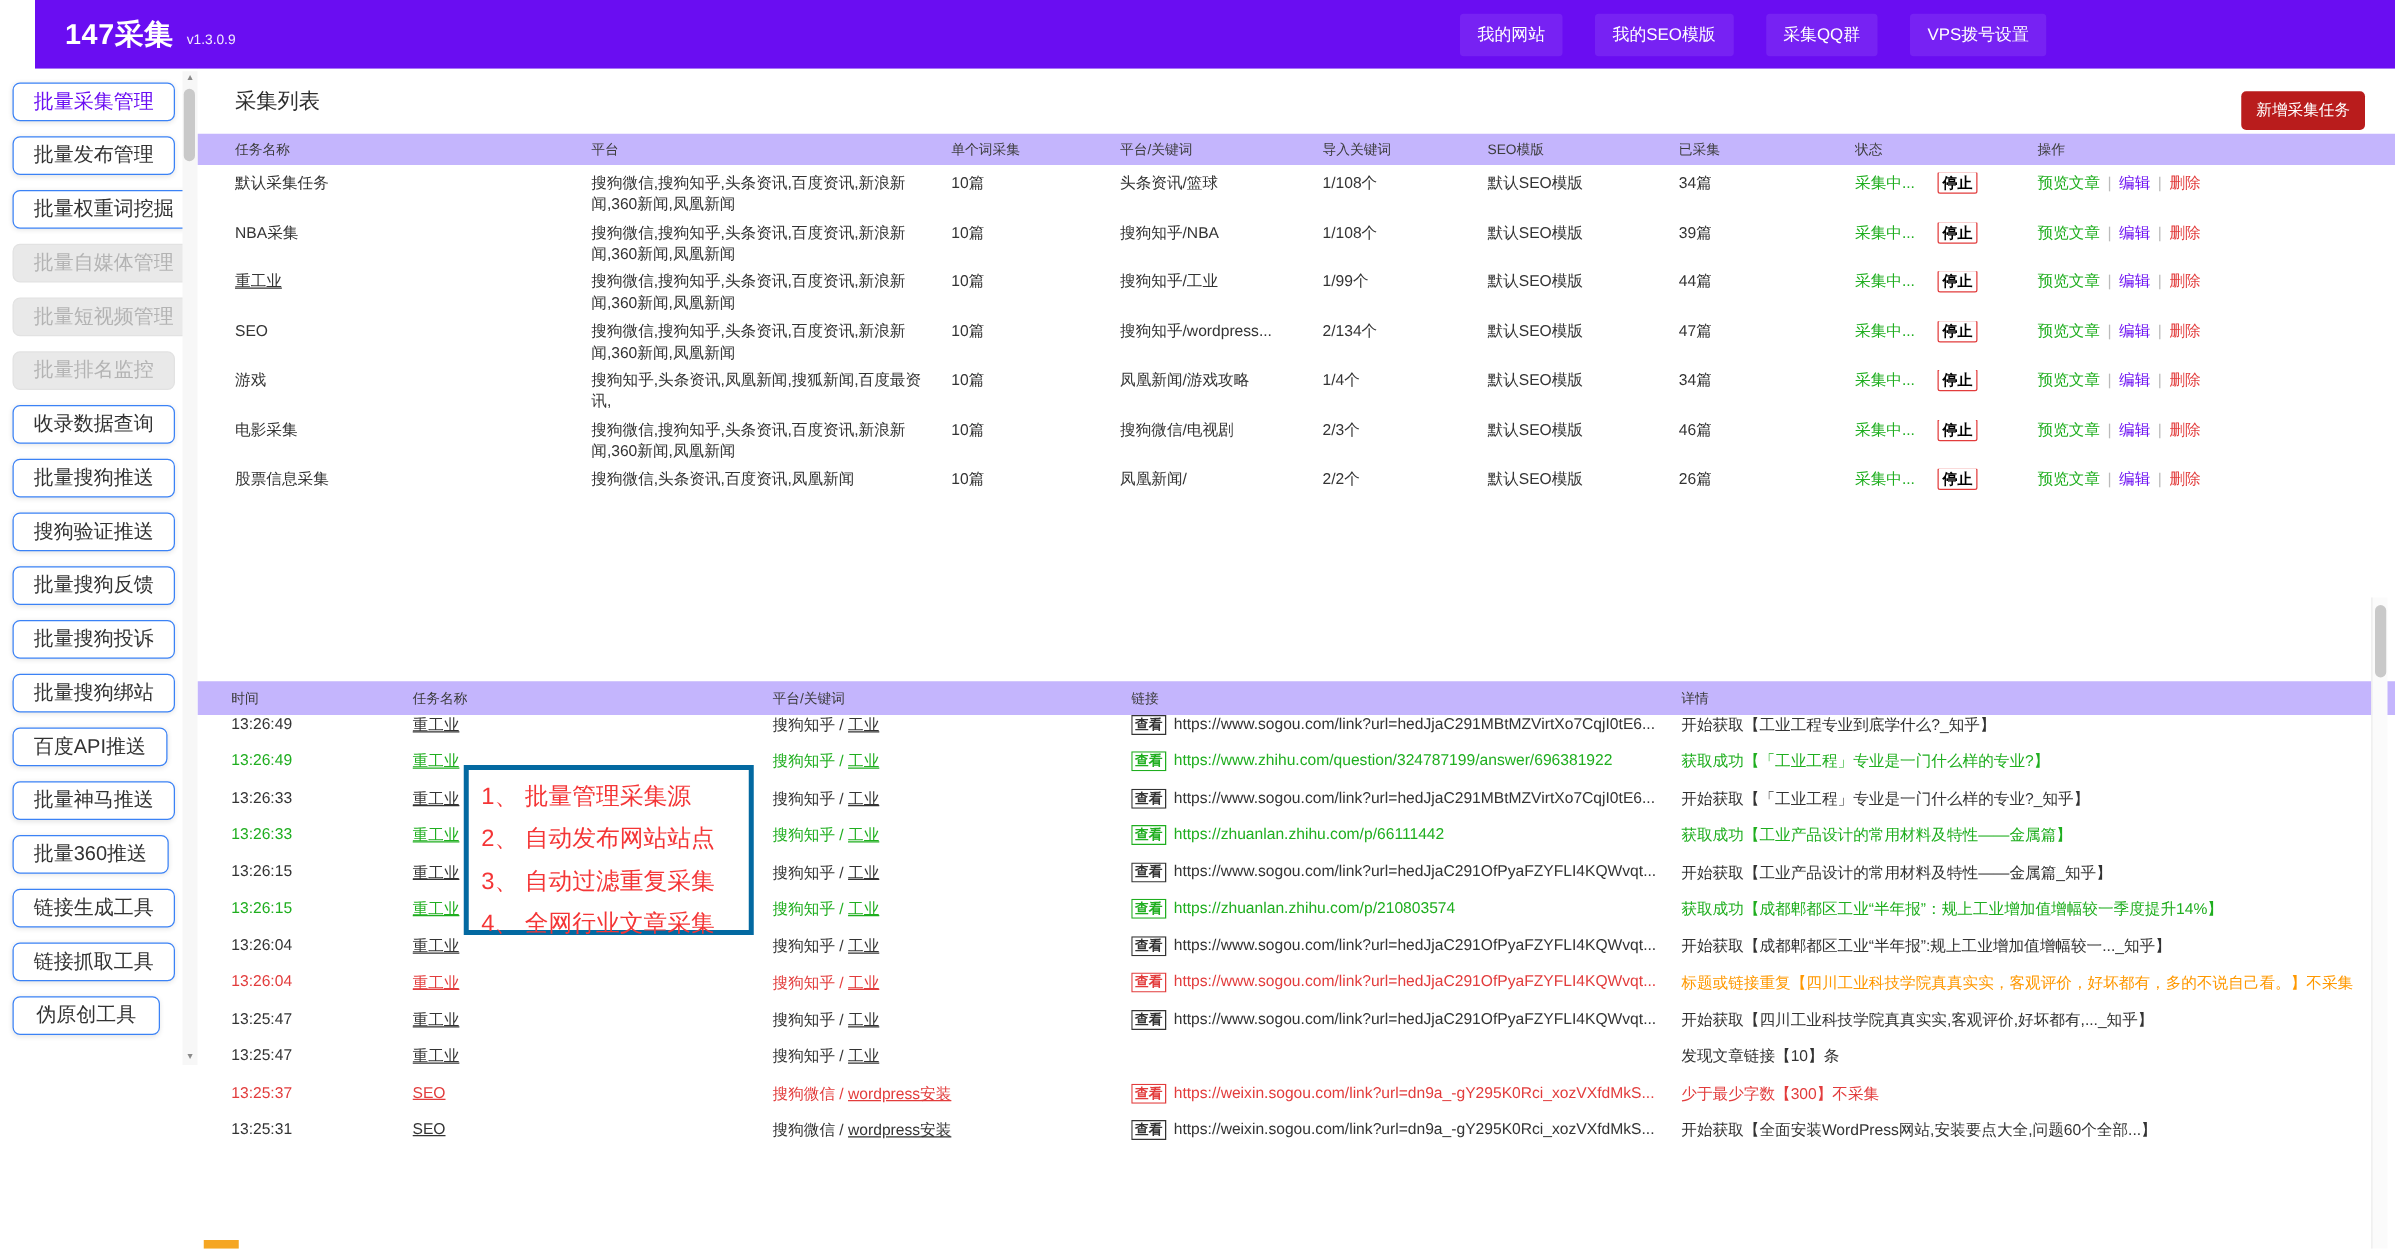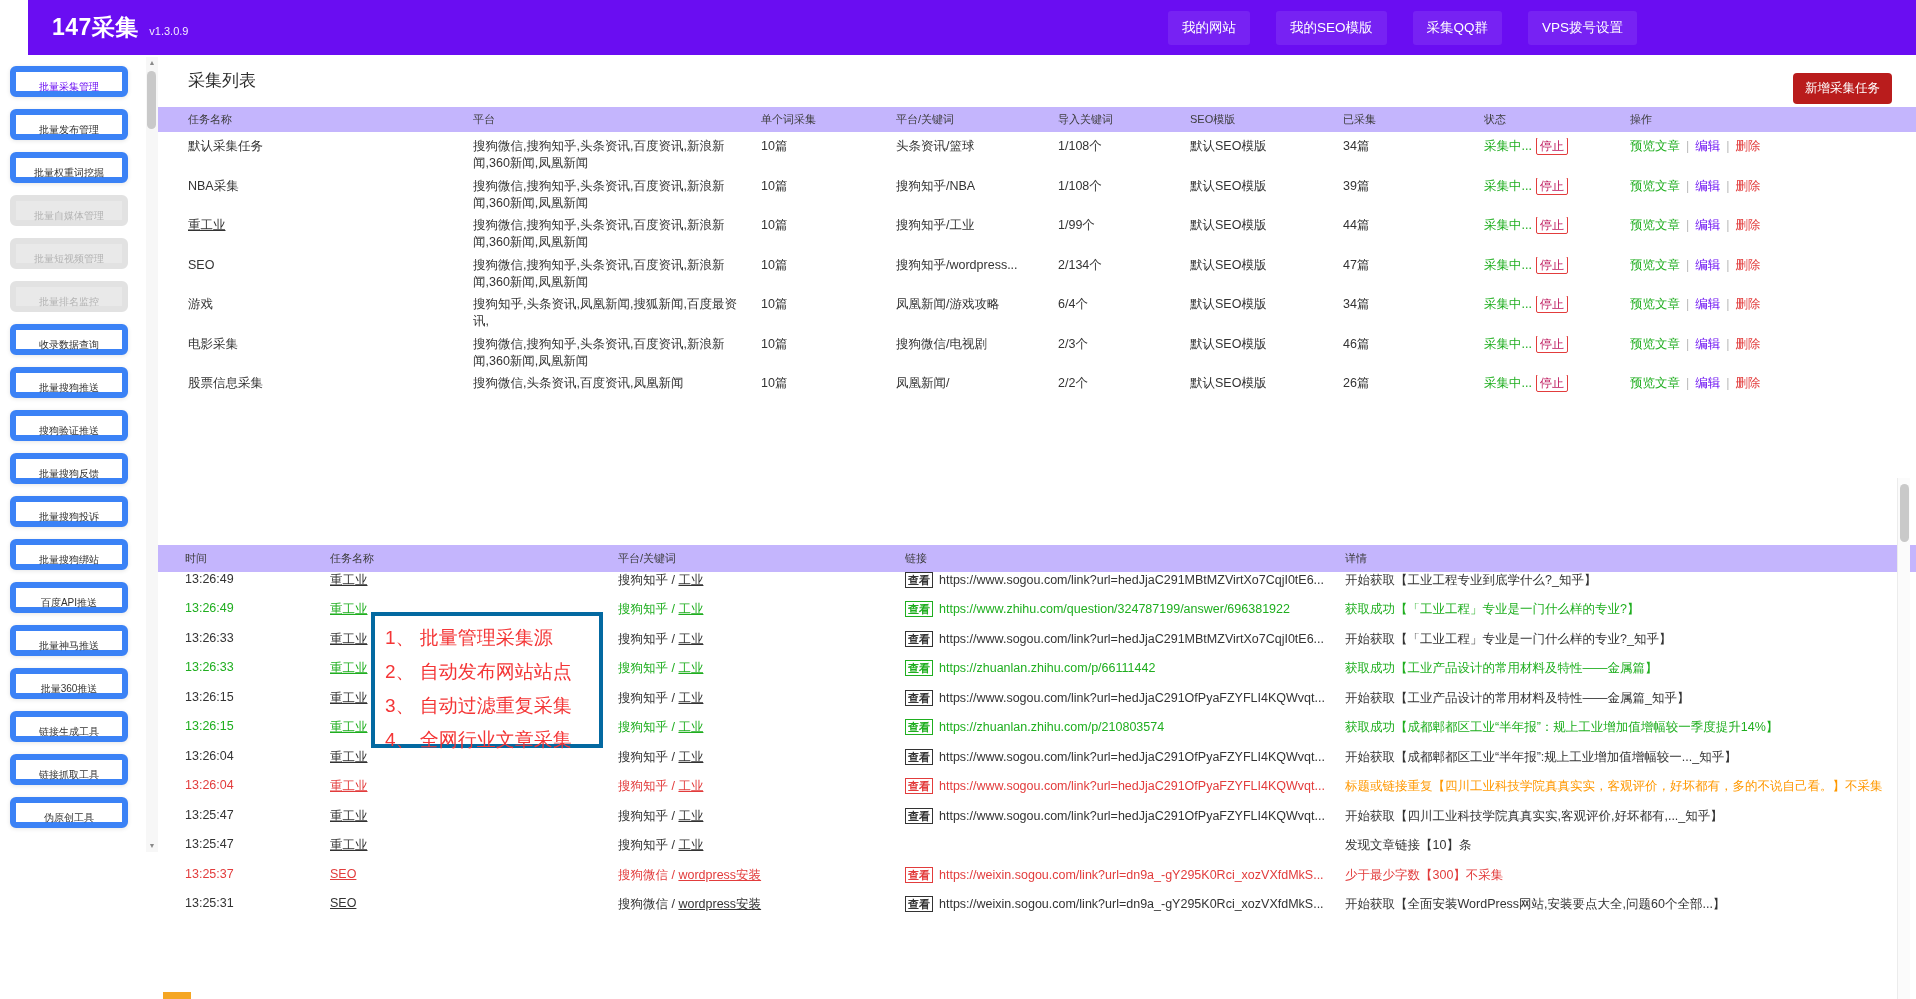--- a/index.html
+++ b/index.html
@@ -12,22 +12,22 @@
   .topbar { position:absolute; left:0; top:0; width:1916px; height:55px; background:#6a0df2;margin-left:28px; }
   .logo { position:absolute; left:24px; top:12px; color:#fff; white-space:nowrap; }
   .logo-text { font-size:23px; font-weight:bold; letter-spacing:.5px; }
   .logo-ver { font-size:11px; margin-left:6px; opacity:.92; }
   .topnav { position:absolute; left:1140px; top:0; height:55px; display:flex; align-items:center; gap:26px; }
   .topnav-item { color:#fff; font-size:13.5px; padding:8px 14px; background:rgba(255,255,255,.09);
     border-radius:3px; cursor:pointer; white-space:nowrap; }
   
   .sidebar { position:absolute; left:0; top:55px; width:158px; bottom:0; background:#fff; padding-top:11px; }
   .side-btn { width:max-content; min-width:118px; height:31px; line-height:29px; margin:0 0 12px 10px;
-    padding:0 16px; background:#fff; border:6px solid #3b82f6; border-radius:6px;
-    box-shadow:0 1px 4px rgba(0,0,0,.10); font-size:10px; color:#333; text-align:center; cursor:pointer; }
+    padding:0 16px; background:#fff; border:1px solid #3b82f6; border-radius:6px;
+    box-shadow:0 1px 4px rgba(0,0,0,.10); font-size:16px; color:#333; text-align:center; cursor:pointer; }
   .side-btn.active { color:#6a0df2; }
   .side-btn.disabled { background:#e9e9e9; color:#b3b3b3; border-color:#e2e2e2; box-shadow:none; cursor:default; }
   
   .vscroll { position:absolute; background:#f7f7f7; z-index:6; }
   .vscroll.left { left:146px; top:57px; width:12px; height:795px; }
   .vscroll .arr { width:100%; height:12px; font-size:7px; color:#8a8a8a; text-align:center; line-height:12px; cursor:pointer; }
   .vscroll .arr.down { position:absolute; bottom:0; left:0; }
   .vscroll .thumb { position:absolute; left:1px; width:9px; border-radius:5px; background:#c9c9c9; cursor:pointer; }
   .vscroll.left .thumb { top:14px; height:58px; }
   .vscroll.right { left:1897px; top:478px; width:13px; height:521px; background:#fbfbfb; border-left:1px solid #ececec; }
@@ -40,22 +40,22 @@
     border-radius:4px; font-size:12.5px; padding:7px 12px; cursor:pointer; font-family:inherit; }
   
   .t1 { display:grid; grid-template-columns:285px 288px 135px 162px 132px 153px 141px 146px auto; padding-left:30px; }
   .t2 { display:grid; grid-template-columns:145px 288px 287px 440px auto; padding-left:27px; }
   .thead { background:#c4b5fd; align-items:center; height:25px; font-size:11px; color:#3c3c3c; }
   .t2.thead { height:27px; }
   .cell { padding-right:20px; overflow:hidden; }
   .t1.row { height:39.5px; padding-top:6px; font-size:12.5px; line-height:17px; color:#333; }
   .u { text-decoration:underline; }
   .st-run { color:#1fae1f; }
-  .st-stop { color:#be185d; border:1px solid #e23c3c; border-radius:2px; padding:1px 3px; margin-left:4px;
-    font-size:12px; cursor:pointer; white-space:nowrap; }
+  .st-stop { color:#000000; border:1px solid #e23c3c; border-radius:2px; padding:1px 3px; margin-left:18px;
+    font-size:12px; cursor:pointer; white-space:nowrap;font-weight:bold; }
   .status-cell, .ops { white-space:nowrap; }
   .op { cursor:pointer; }
   .op.green { color:#1fae1f; }
   .op.purple { color:#6a0df2; }
   .op.red { color:#e23c3c; }
   .sep { color:#bbb; margin:0 6px; }
   .spacer { height:136px; }
   
   .logbody { height:390px; overflow:hidden; }
   .log-row { height:29.5px; font-size:12.5px; align-items:start; }
@@ -218,21 +218,21 @@
     <div class="cell ops">
       <a class="op green">预览文章</a><span class="sep">|</span><a class="op purple">编辑</a><span class="sep">|</span><a class="op red">删除</a>
     </div>
   </div>
 
   <div class="t1 row">
     <div class="cell">游戏</div>
     <div class="cell">搜狗知乎,头条资讯,凤凰新闻,搜狐新闻,百度最资讯,</div>
     <div class="cell">10篇</div>
     <div class="cell">凤凰新闻/游戏攻略</div>
-    <div class="cell">6/4个</div>
+    <div class="cell">1/4个</div>
     <div class="cell">默认SEO模版</div>
     <div class="cell">34篇</div>
     <div class="cell status-cell">
       <span class="st-run">采集中...</span><span class="st-stop">停止</span>
     </div>
     <div class="cell ops">
       <a class="op green">预览文章</a><span class="sep">|</span><a class="op purple">编辑</a><span class="sep">|</span><a class="op red">删除</a>
     </div>
   </div>
 

